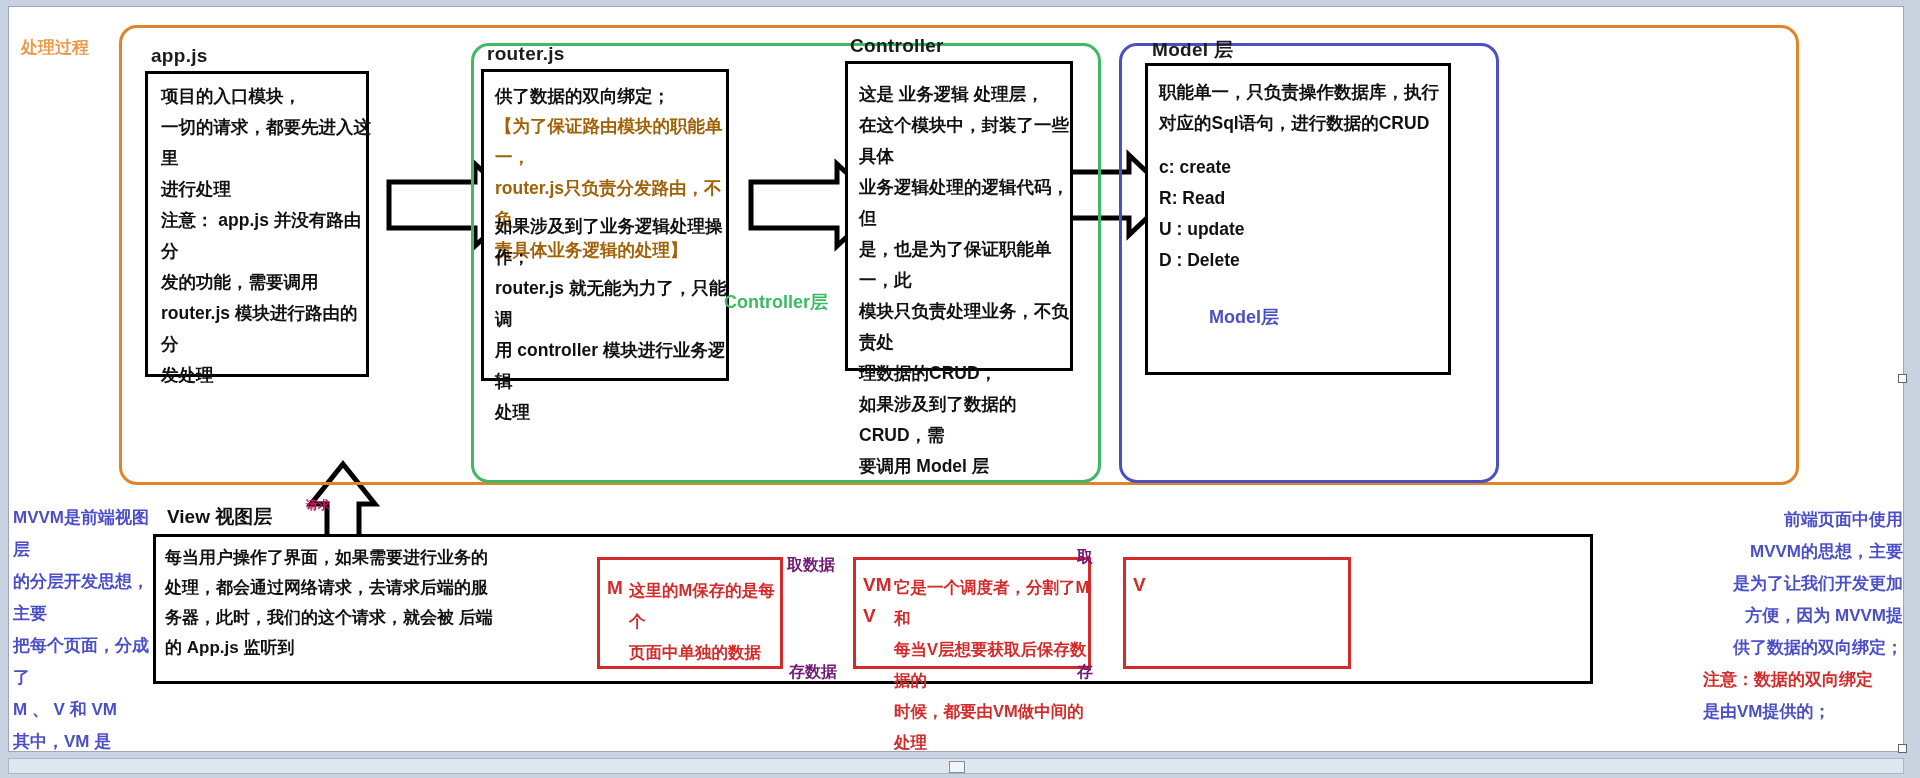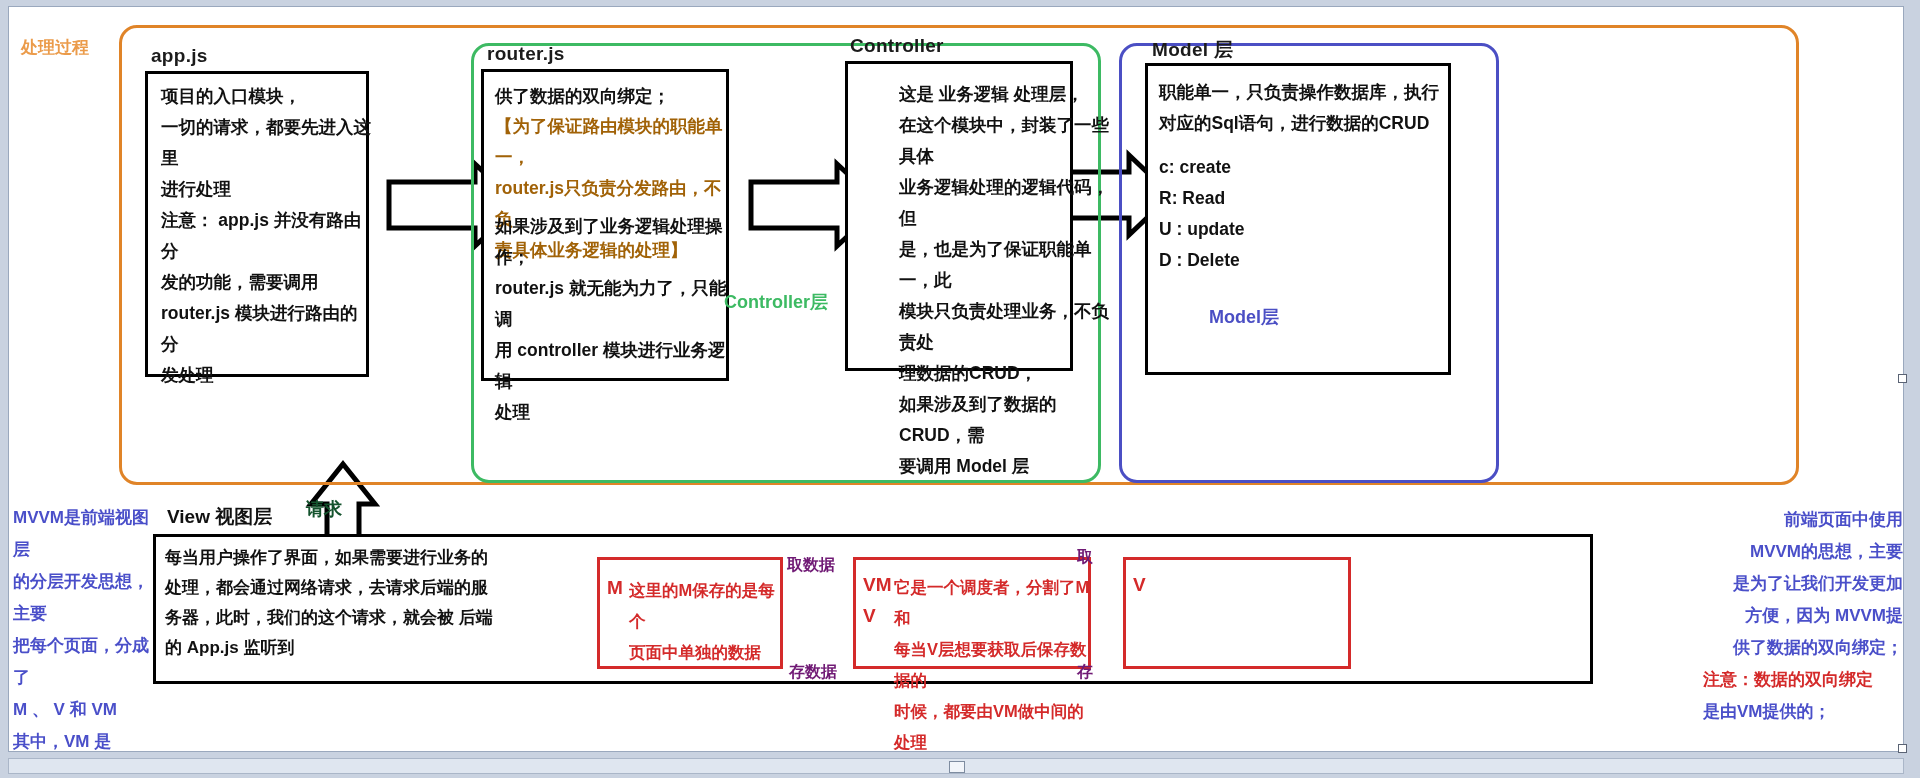--- a/index.html
+++ b/index.html
@@ -61,21 +61,21 @@
   .label{
     position:absolute;
     font-weight:bold;
     white-space:pre-line;
   }
   .lbl-process{
     color:#eb9b4a;font-size:17px;
   }
   .lbl-ctrl{color:#3dba63;font-size:18px;}
   .lbl-model{color:#4b4fc4;font-size:18px;}
-  .lbl-req{color:#14532d;font-size:18px;}
+  .lbl-req{color:#be185d;font-size:12px;}
   .lbl-view{color:#111;font-size:19px;}
 
   .purple-col{
     position:absolute;
     color:#4a4fc9;
     font-weight:bold;
     font-size:17px;
     line-height:32px;
     white-space:pre-line;
   }
@@ -213,21 +213,21 @@
 router.js只负责分发路由，不负
 责具体业务逻辑的处理】</div>
     <div class="boxtext" style="left:486px;top:204px;width:238px;">如果涉及到了业务逻辑处理操作；
 router.js 就无能为力了，只能调
 用 controller 模块进行业务逻辑
 处理</div>
     <div class="label lbl-ctrl" style="left:715px;top:283px;">Controller层</div>
 
     <div class="group-title" style="left:841px;top:28px;">Controller</div>
     <div class="blackbox" style="left:836px;top:54px;width:228px;height:310px;"></div>
-    <div class="boxtext" style="left:850px;top:72px;width:216px;margin-left:40px;">这是 业务逻辑 处理层，
+    <div class="boxtext" style="left:850px;top:72px;width:216px;">这是 业务逻辑 处理层，
 在这个模块中，封装了一些具体
 业务逻辑处理的逻辑代码，但
 是，也是为了保证职能单一，此
 模块只负责处理业务，不负责处
 理数据的CRUD，
 如果涉及到了数据的CRUD，需
 要调用 Model 层</div>
 
     <div class="group-title" style="left:1143px;top:30px;">Model 层</div>
     <div class="blackbox" style="left:1136px;top:56px;width:306px;height:312px;"></div>

